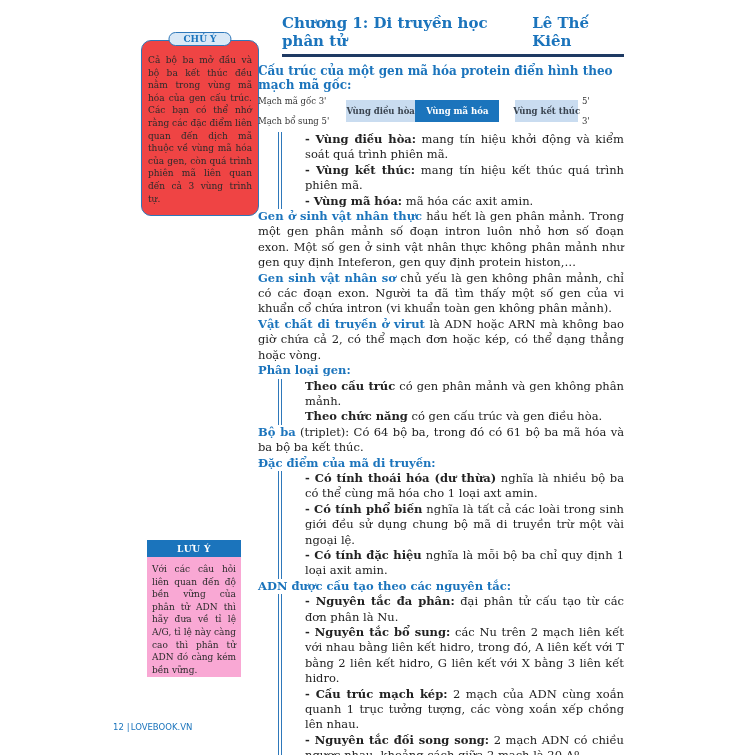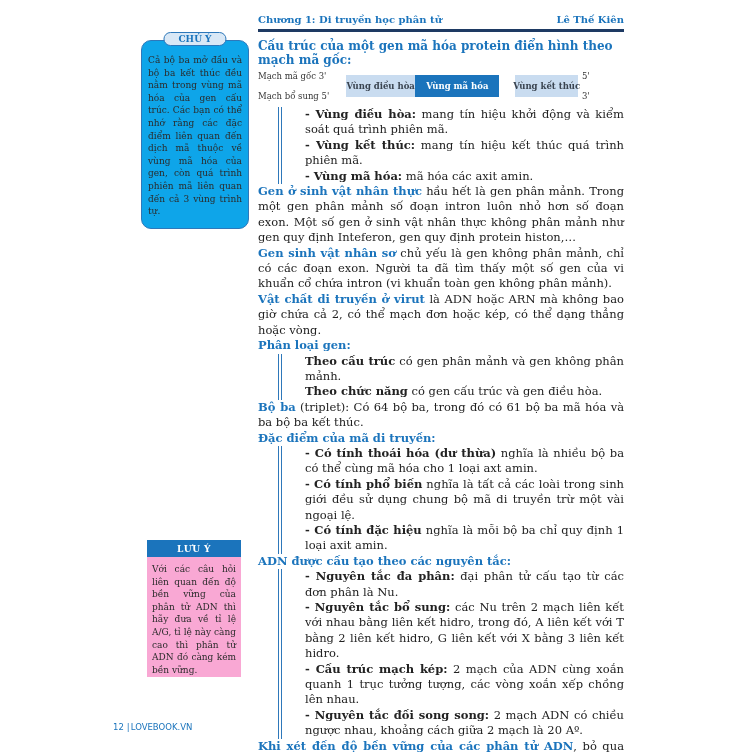--- a/index.html
+++ b/index.html
@@ -7,22 +7,22 @@
   .page {
     position:relative; width:755px; height:755px; background:#ffffff;
     font-family:"DejaVu Serif","Liberation Serif",serif;
     color:#222; overflow:hidden; margin:0 auto;
   }
 
   
   .main { position:absolute; left:258px; top:14px; width:366px; }
   .pg-header {
     display:flex; justify-content:space-between; align-items:flex-end;
-    color:#1b74bc; font-weight:bold; font-size:10px;
-    padding-bottom:4px; border-bottom:3px solid #1e3a63;
+    color:#1b74bc; font-weight:bold; font-size:15px;
+    padding-bottom:4px; border-bottom:3px solid #1e3a63;margin-left:24px;
   }
   .doc-title { color:#1b74bc; font-weight:bold; font-size:12px; margin:7px 0 3px; }
 
   
   .diagram { display:flex; align-items:stretch; height:32px; margin:1px 0 5px; font-size:8.5px; }
   .dg-side { display:flex; flex-direction:column; justify-content:space-between; padding:1px 0; }
   .dg-left  { width:88px; text-align:left; color:#333; }
   .dg-right { width:18px; text-align:left; color:#333; padding-left:4px; }
   .dg-boxes { display:flex; width:232px; height:22px; margin-top:5px; }
   .dg-box {
@@ -34,24 +34,24 @@
 
   
   .blocks p { margin:0; font-size:11.5px; line-height:15.4px; text-align:justify; }
   .blocks .heading { color:#1b74bc; font-weight:bold; text-align:left; }
   .blocks .para .lead { color:#1b74bc; }
   .list { margin-left:20px; border-left:4px double #2e78ba; padding-left:23px; }
   .list-item b { color:#222; }
 
   
   .chuy-box {
-    position:absolute; left:141px; top:40px; width:108px;
+    position:absolute; left:141px; top:40px; width:118px;
     border:1.5px solid #2e78ba; border-radius:10px;
     padding:13px 6px 10px;
-    background:#0ea5e9;
+    background:#ef4444;
   }
   .chuy-pill {
     position:absolute; top:-9px; left:50%; transform:translateX(-50%);
     background:#d9e8f6; border:1.5px solid #2e78ba; border-radius:9px;
     color:#1b74bc; font-weight:bold; font-size:9px;
     padding:1px 14px; white-space:nowrap;
   }
   .note-body { font-size:9px; line-height:12.6px; text-align:justify; color:#2b2b2b; }
 
   .luuy-box { position:absolute; left:147px; top:540px; width:94px; }

